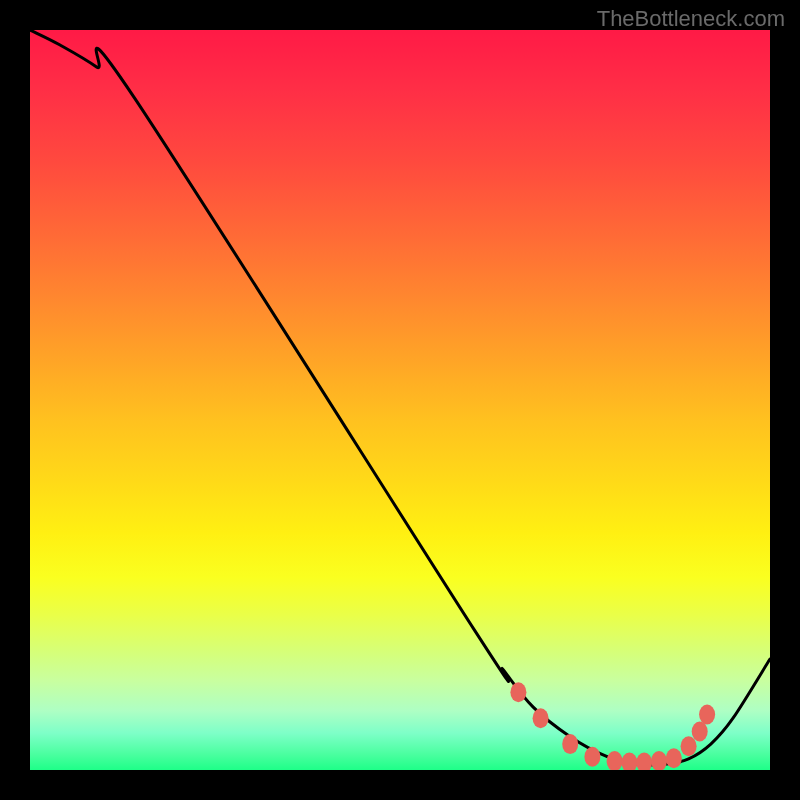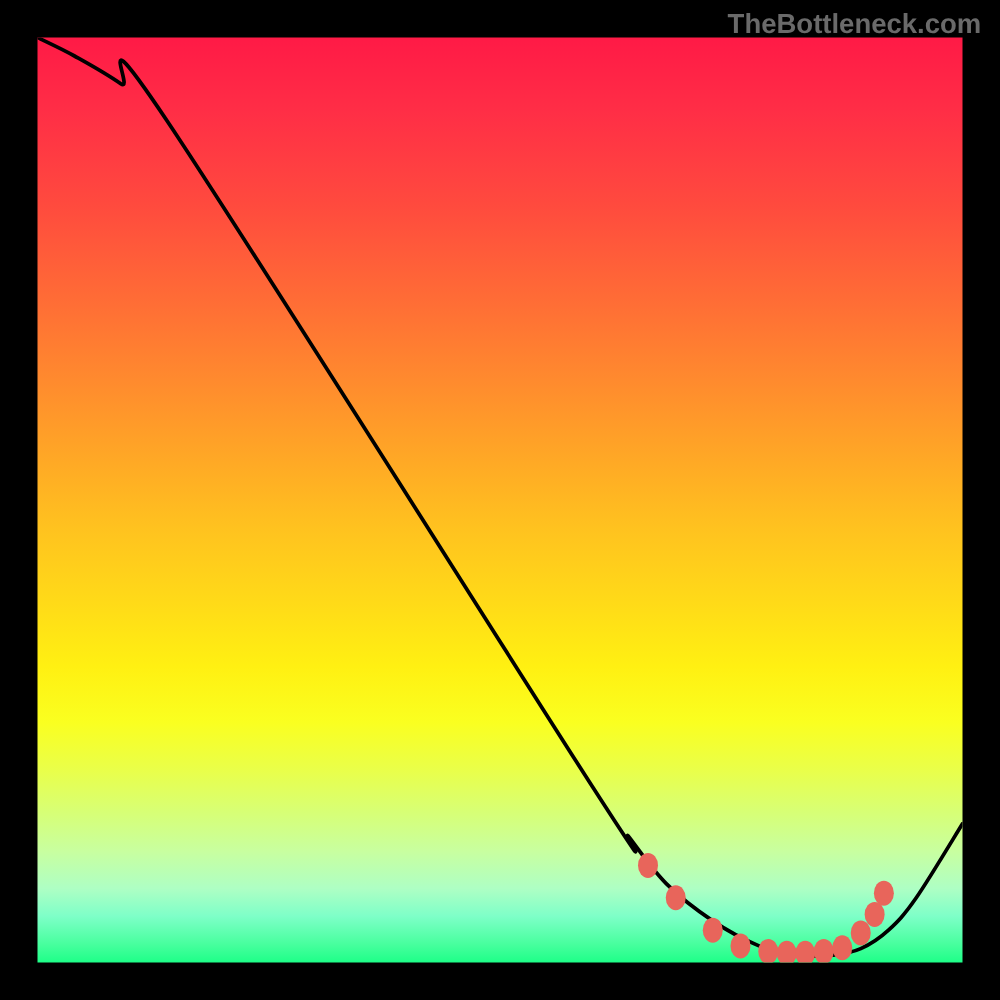--- a/index.html
+++ b/index.html
@@ -1,17 +1,17 @@
 <!DOCTYPE html>
 <html><head>
 <meta charset="utf-8">
 <style>
 *{margin:0;padding:0;box-sizing:border-box}
 body{width:800px;height:800px;background:#000;position:relative;overflow:hidden}
-.watermark{position:absolute;top:6px;right:15px;font-family:Arial,sans-serif;font-size:22px;font-weight:bold;color:#6a6a6a;z-index:3}
+.watermark{position:absolute;top:6px;right:15px;font-family:Arial,sans-serif;font-size:22px;font-weight:normal;color:#6a6a6a;z-index:3}
 .plot-area{position:absolute;top:30px;left:30px;width:740px;height:740px}
 .gradient-bg{position:absolute;top:0;left:0;width:100%;height:100%;background:linear-gradient(to bottom,
 #ff1a46 0%,
 #ff2e46 8%,
 #ff4a3e 18%,
 #ff6b36 28%,
 #ff8a2e 37%,
 #ffa626 45%,
 #ffc21f 53%,
 #ffda18 61%,

